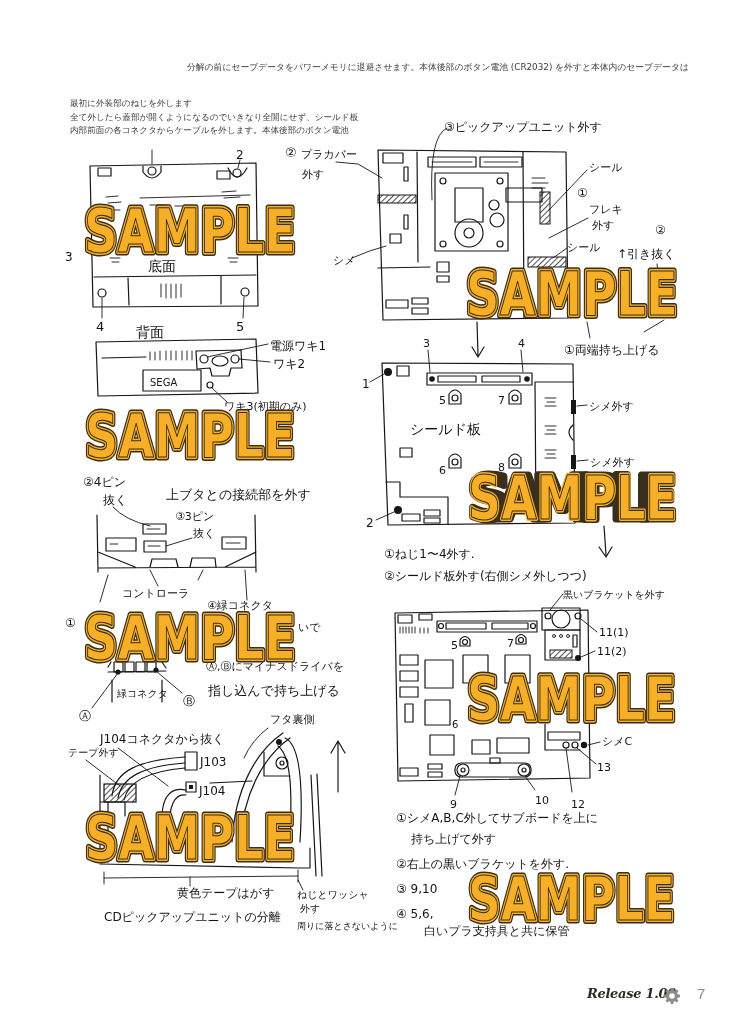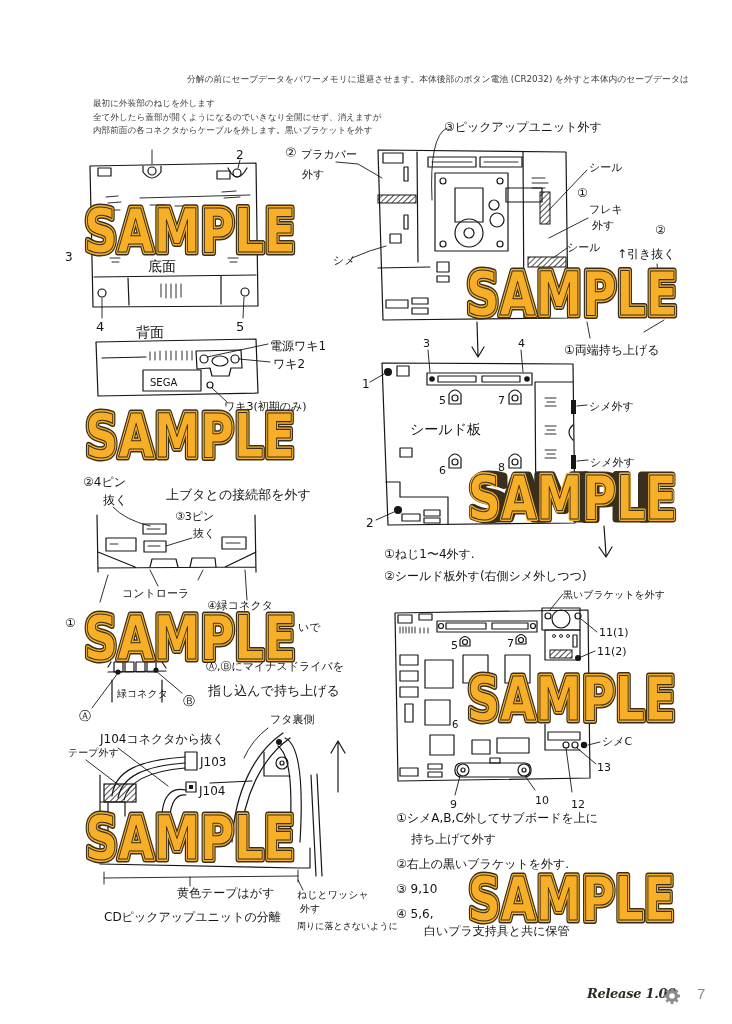--- a/index.html
+++ b/index.html
@@ -1,19 +1,19 @@
 <!DOCTYPE html>
 <html><head>
 <meta charset="utf-8">
 <style>
 html,body{margin:0;padding:0;background:#ffffff;}
 body{width:732px;height:1024px;position:relative;overflow:hidden;font-family:"DejaVu Sans",sans-serif;}
 .note{position:absolute;font-size:8.8px;color:#3c3c3c;white-space:nowrap;font-family:"DejaVu Sans",sans-serif;}
-#header-note{left:187px;top:72px;line-height:14.5px;}
-#intro-note{left:93px;top:97px;line-height:13.6px;font-size:8.6px;}
+#header-note{left:187px;top:60px;line-height:14.5px;}
+#intro-note{left:70px;top:97px;line-height:13.6px;font-size:8.6px;}
 svg.layer{position:absolute;left:0;top:0;}
 .sk{fill:none;stroke:#161616;stroke-width:1.2;stroke-linecap:round;stroke-linejoin:round;}
 .skt{fill:none;stroke:#161616;stroke-width:0.9;stroke-linecap:round;}
 .dot{fill:#161616;stroke:none;}
 .hw{font-family:"DejaVu Sans",sans-serif;fill:#141414;}
 .wm-outer{font-family:"DejaVu Sans",sans-serif;font-weight:bold;font-size:60px;fill:#3a2f1c;stroke:#3a2f1c;stroke-width:7;stroke-linejoin:round;}
 .wm-band{font-family:"DejaVu Sans",sans-serif;font-weight:bold;font-size:60px;fill:#F6AF26;stroke:#F6AF26;stroke-width:4;stroke-linejoin:round;}
 .wm-inline{font-family:"DejaVu Sans",sans-serif;font-weight:bold;font-size:60px;fill:#F6AF26;stroke:#3a2f1c;stroke-width:1.1;stroke-linejoin:round;}
 #footer-release{position:absolute;left:587px;top:986px;font-family:"DejaVu Serif",serif;font-style:italic;font-weight:bold;font-size:13px;color:#2c2c1e;letter-spacing:-0.3px;}
 #footer-gear{position:absolute;left:663px;top:987px;width:18px;height:18px;}
@@ -21,22 +21,22 @@
 </style>
 </head>
 <body>
 
 <div id="header-note" class="note">
   <div>分解の前にセーブデータをパワーメモリに退避させます。本体後部のボタン電池 (CR2032) を外すと本体内のセーブデータは</div>
 </div>
 
 <div id="intro-note" class="note">
   <div>最初に外装部のねじを外します</div>
-  <div>全て外したら蓋部が開くようになるのでいきなり全開にせず、消えますが</div>
-  <div>内部前面の各コネクタからケーブルを外します。黒いブラケットを外す</div>
+  <div>全て外したら蓋部が開くようになるのでいきなり全開にせず、シールド板</div>
+  <div>内部前面の各コネクタからケーブルを外します。本体後部のボタン電池</div>
 </div>
 
 <svg class="layer" width="732" height="1024" viewBox="0 0 732 1024">
   <defs>
     <pattern id="hatch" width="4" height="4" patternUnits="userSpaceOnUse" patternTransform="rotate(45)">
       <line x1="0" y1="0" x2="0" y2="4" stroke="#161616" stroke-width="1.5"></line>
     </pattern>
   </defs>
 
   <g>

